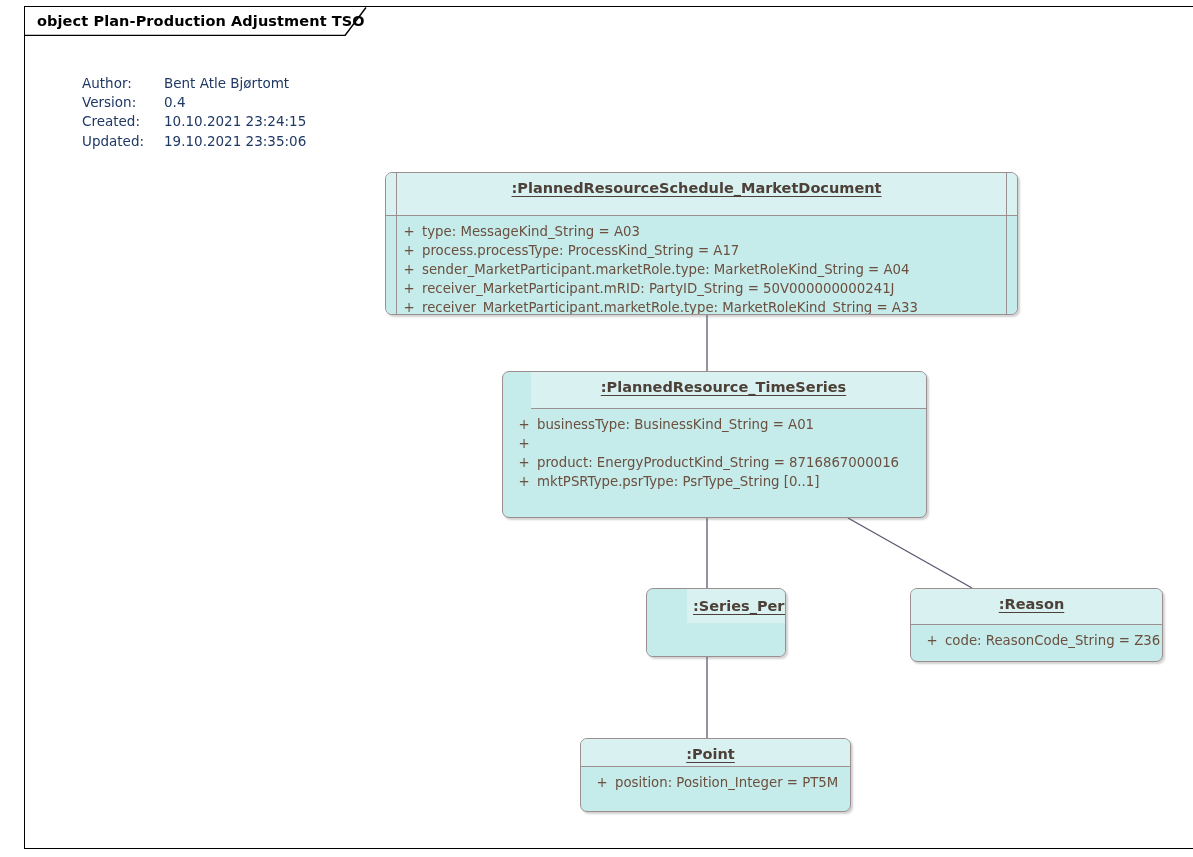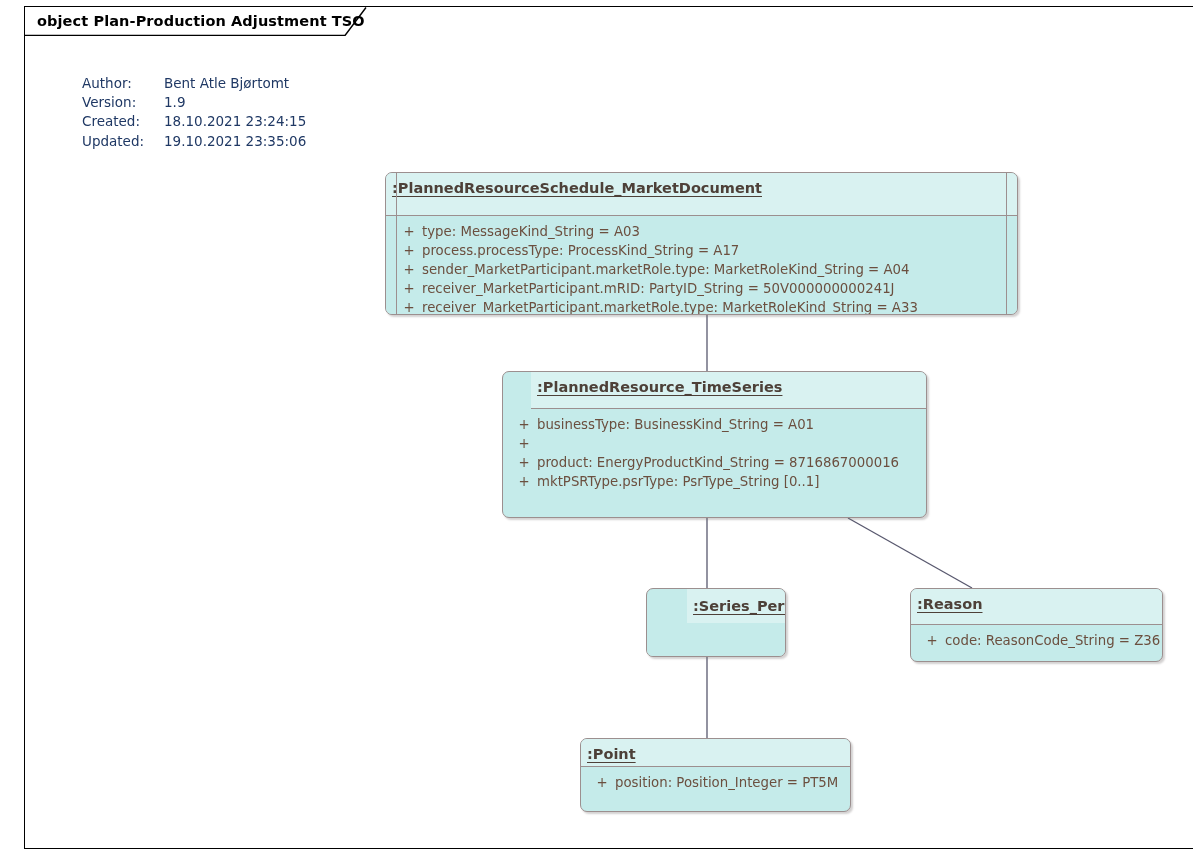--- a/index.html
+++ b/index.html
@@ -90,21 +90,21 @@
     border: 1px solid #9c8f8f;
     border-radius: 7px;
     background: #c5ebea;
     box-shadow: 2px 2px 2px rgba(120,115,115,0.33);
     overflow: hidden;
   }
   .uml-header {
     box-sizing: border-box;
     background: #d9f2f1;
     border-bottom: 1px solid #9c8f8f;
-    text-align: left;
+    text-align: center;
     color: #4d4038;
     font-size: 14.5px;
     font-weight: bold;
     padding: 7px 16px 6px 6px;
     white-space: nowrap;
   }
   .uml-header.no-divider {
     border-bottom: none;
     background: #d9f2f1;
   }
@@ -164,25 +164,25 @@
     <div id="frame-tab-label">object Plan-Production Adjustment TSO</div>
   </div>
 
   <div id="meta-block">
     <div class="meta-row">
       <div class="meta-label">Author:</div>
       <div class="meta-value">Bent Atle Bjørtomt</div>
     </div>
     <div class="meta-row">
       <div class="meta-label">Version:</div>
-      <div class="meta-value">1.9</div>
+      <div class="meta-value">0.4</div>
     </div>
     <div class="meta-row">
       <div class="meta-label">Created:</div>
-      <div class="meta-value">18.10.2021 23:24:15</div>
+      <div class="meta-value">10.10.2021 23:24:15</div>
     </div>
     <div class="meta-row">
       <div class="meta-label">Updated:</div>
       <div class="meta-value">19.10.2021 23:35:06</div>
     </div>
   </div>
 
   <svg id="connector-layer">
 
     <line x1="682" y1="308" x2="682" y2="364" stroke="#58586e" stroke-width="1.3"></line>

